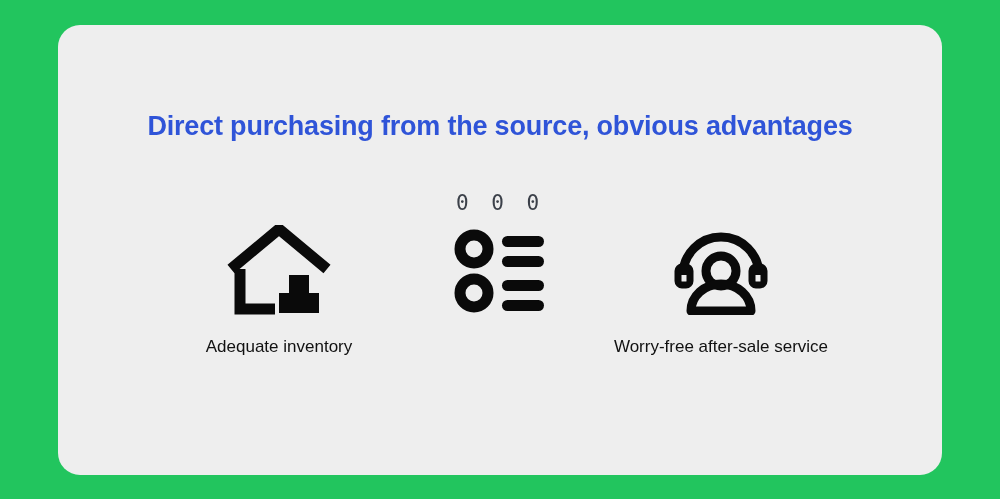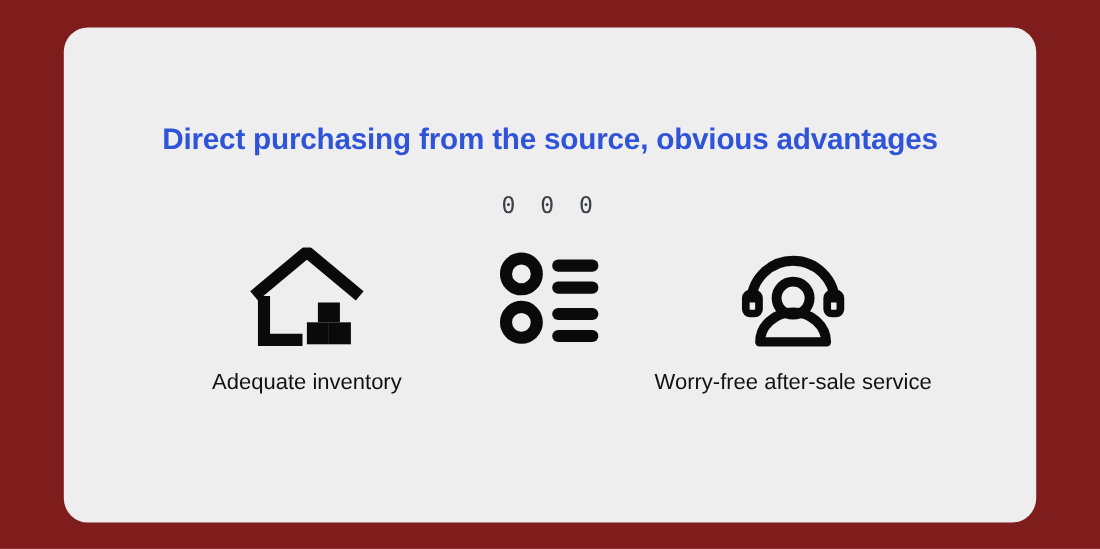--- a/index.html
+++ b/index.html
@@ -11,21 +11,21 @@
     height: 499px;
     background: #ffffff;
     font-family: "Liberation Sans", sans-serif;
     overflow: hidden;
   }
 
   .stage {
     position: relative;
     width: 1000px;
     height: 499px;
-    background: #7f1d1d;
+    background: #22c55e;
   }
 
   
   .promo-card {
     position: absolute;
     left: 58px;
     top: 25px;
     width: 884px;
     height: 450px;
     background: #eeeeee;
@@ -44,21 +44,21 @@
     font-weight: bold;
     letter-spacing: -0.2px;
     color: #2f54d8;
     white-space: nowrap;
   }
 
   
   .promo-divider {
     position: absolute;
     left: 0;
-    top: 150px;
+    top: 166px;
     width: 100%;
     text-align: center;
     font-size: 21px;
     letter-spacing: 5px;
     color: #3b4049;
     font-family: "DejaVu Sans Mono", monospace;
   }
 
   
   .features {
@@ -82,21 +82,21 @@
     width: 110px;
     display: flex;
     align-items: center;
     justify-content: center;
   }
   .feature-icon svg {
     display: block;
   }
   .feature-label {
     margin-top: 20px;
-    font-size: 20px;
+    font-size: 17px;
     color: #111111;
     text-align: center;
     white-space: nowrap;
   }
 </style>
 </head>
 <body>
 
 <div class="stage">
   <div class="promo-card">

